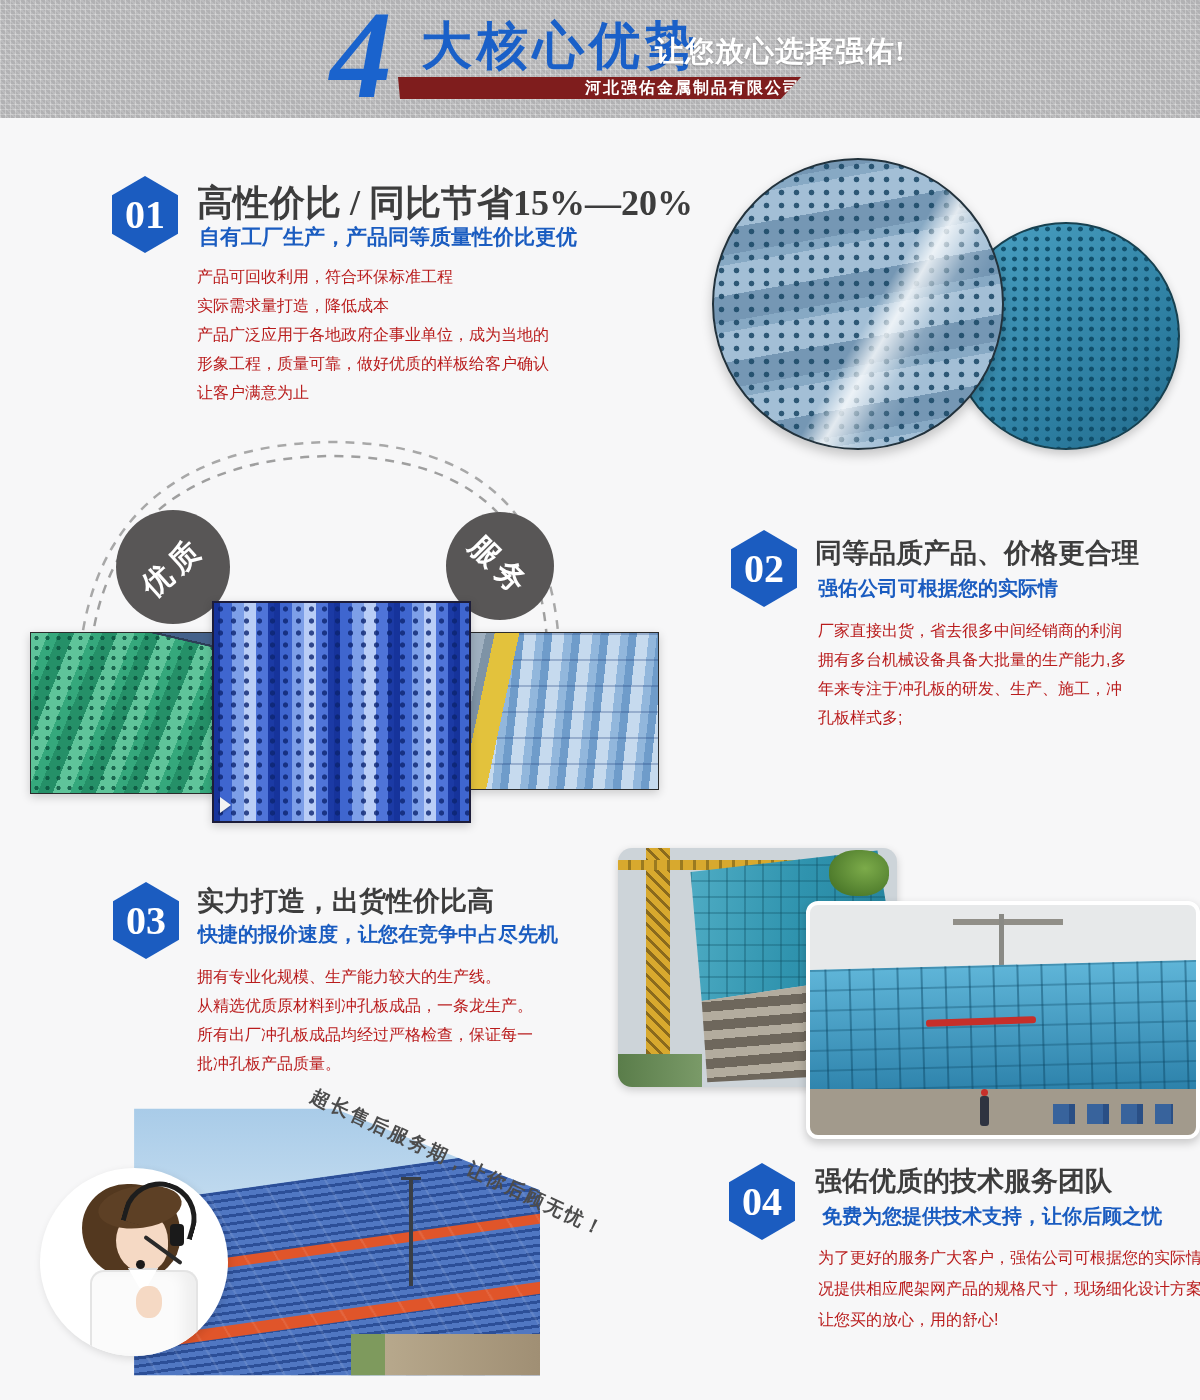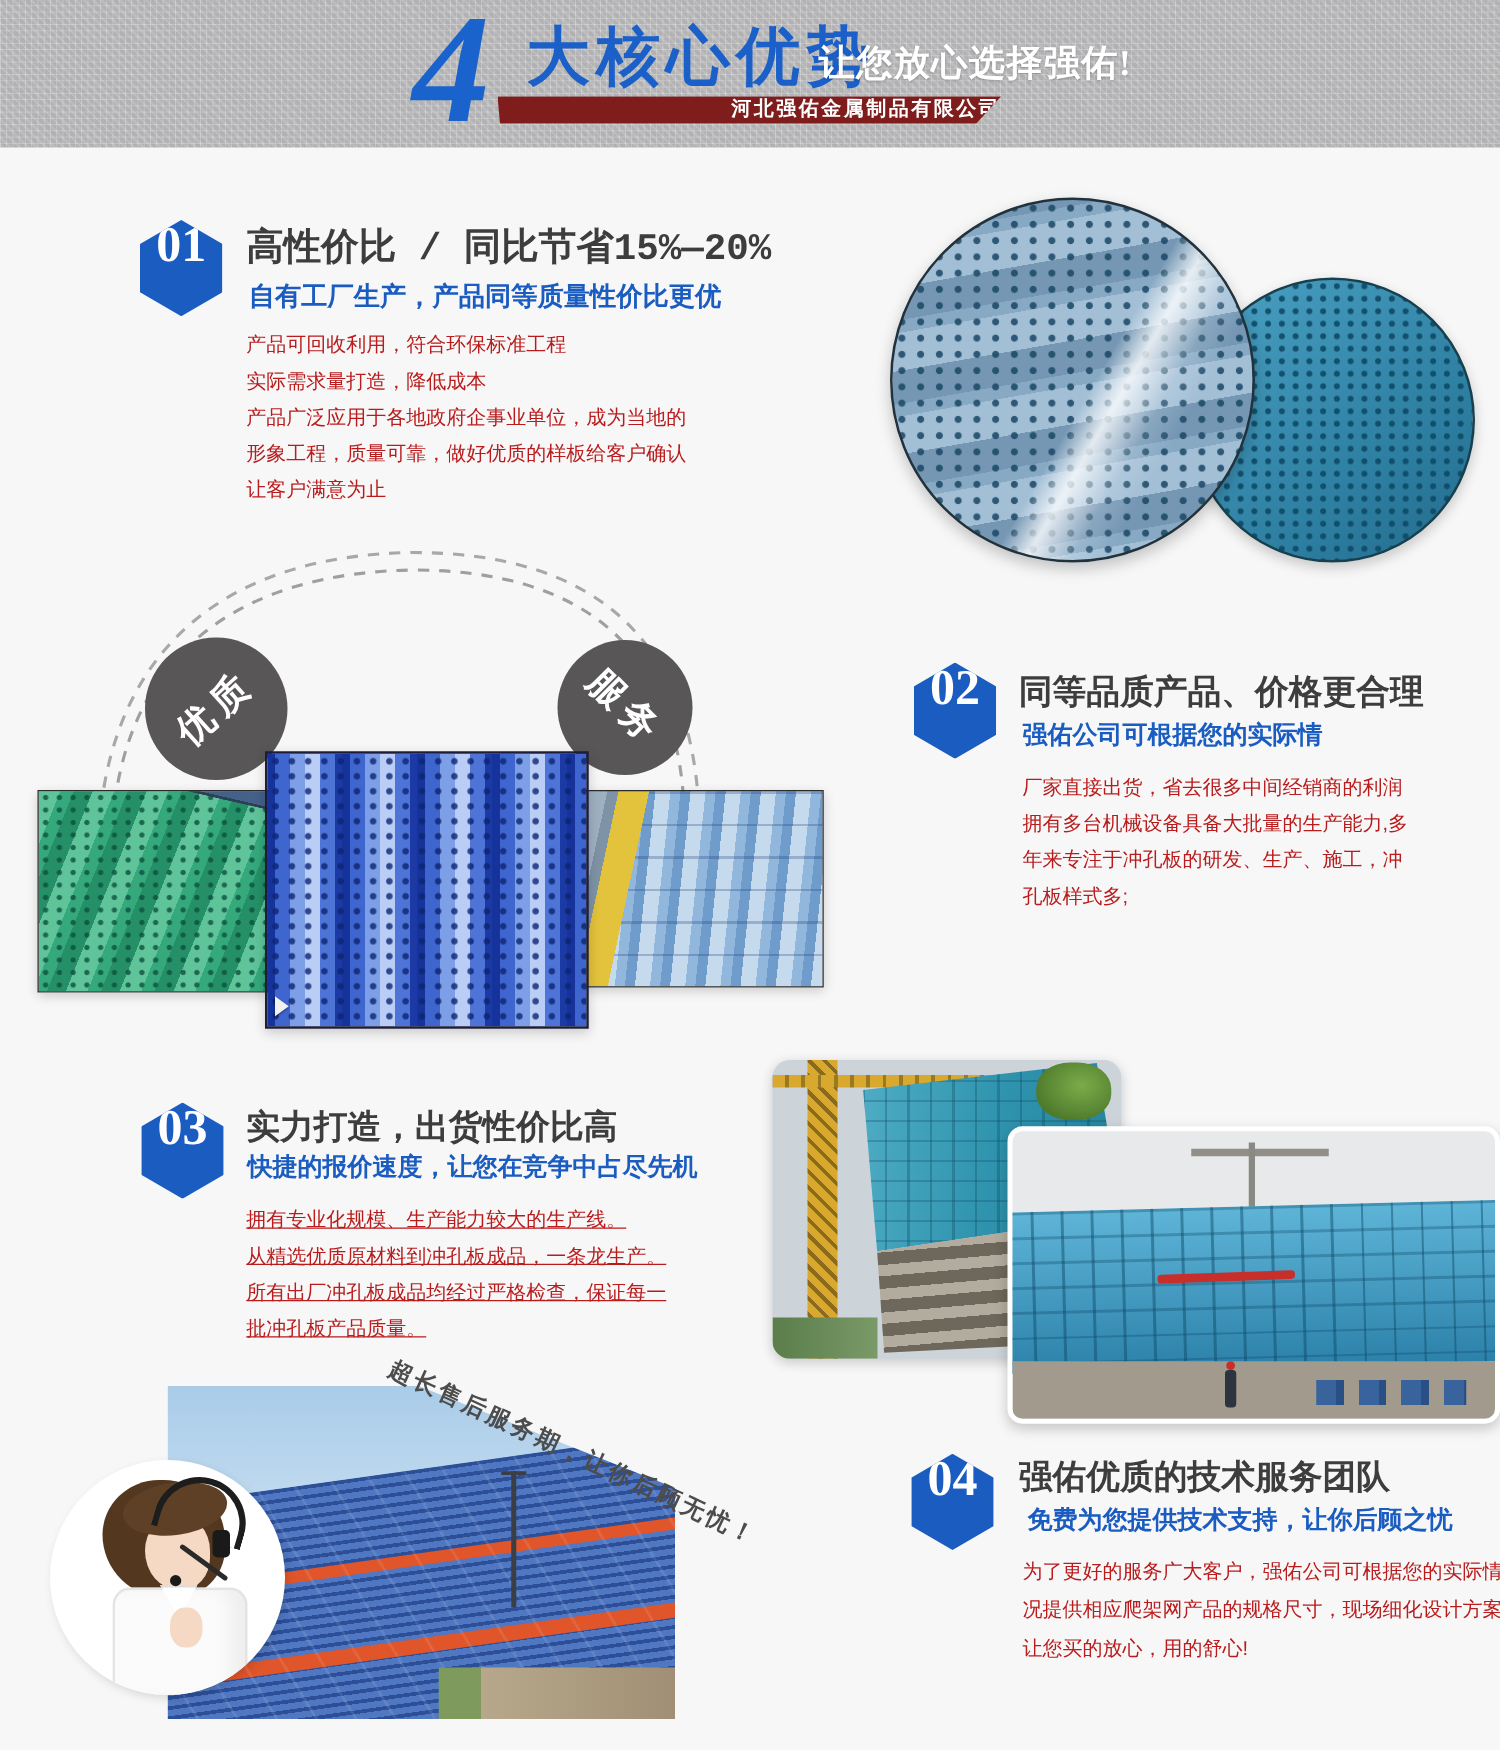--- a/index.html
+++ b/index.html
@@ -19,23 +19,23 @@
   .head-tag{position:absolute;left:655px;top:36px;font:700 29px/1.1 "Liberation Serif",serif;color:#ffffff;letter-spacing:1px;white-space:nowrap;text-shadow:0 1px 2px rgba(0,0,0,.25);}
   .banner{position:absolute;left:398px;top:77px;width:403px;height:22px;background:#7f1d1d;
     clip-path:polygon(0 0,100% 0,95% 100%,.5% 100%);
     display:flex;align-items:center;justify-content:flex-end;
     font:700 16px/1 "Liberation Sans",sans-serif;color:#fff;letter-spacing:2px;}
 
   
   .hex{position:absolute;width:66px;height:77px;background:#1b5cc0;
     clip-path:polygon(50% 0,100% 25%,100% 75%,50% 100%,0 75%,0 25%);
     color:#fff;font:700 40px/1 "Liberation Serif",serif;
-    display:flex;align-items:flex-start;justify-content:center;}
+    display:flex;align-items:center;justify-content:center;}
   .sec-title{position:absolute;font:700 27px/1.15 "Liberation Serif",serif;color:#3d3d3d;white-space:nowrap;}
-  .sec-title.sans{font-family:Liberation Mono, monospace;font-size:30px;}
+  .sec-title.sans{font-family:Liberation Serif, serif;font-size:36px;}
   .sec-sub{position:absolute;font:700 20px/1.2 "Liberation Serif",serif;color:#1a5cc0;white-space:nowrap;}
   .sec-body{position:absolute;font:400 16px/29px "Liberation Sans",sans-serif;color:#b91c1c;white-space:pre-line;}
 
   
   .arcs{position:absolute;left:0;top:0;pointer-events:none;}
   .qcircle{position:absolute;border-radius:50%;background:#585656;color:#fff;
     display:flex;align-items:center;justify-content:center;
     font:700 30px/1 "Liberation Sans",sans-serif;letter-spacing:6px;}
   .qc-1{left:116px;top:510px;width:114px;height:114px;}
   .qc-1 span{transform:rotate(-42deg);}
@@ -185,21 +185,21 @@
   <div class="sec-body" style="left:818px;top:616px;width:400px;">厂家直接出货，省去很多中间经销商的利润
 拥有多台机械设备具备大批量的生产能力,多
 年来专注于冲孔板的研发、生产、施工，冲
 孔板样式多;</div>
 
   <div class="hex" style="left:113px;top:882px;">
       <span>03</span>
     </div>
   <div class="sec-title" style="left:197px;top:886px;">实力打造，出货性价比高</div>
   <div class="sec-sub" style="left:198px;top:922px;">快捷的报价速度，让您在竞争中占尽先机</div>
-  <div class="sec-body" style="left:197px;top:962px;width:440px;text-decoration:underline;">拥有专业化规模、生产能力较大的生产线。
+  <div class="sec-body" style="left:197px;top:962px;width:440px;">拥有专业化规模、生产能力较大的生产线。
 从精选优质原材料到冲孔板成品，一条龙生产。
 所有出厂冲孔板成品均经过严格检查，保证每一
 批冲孔板产品质量。</div>
 
   <div class="hex" style="left:729px;top:1163px;">
       <span>04</span>
     </div>
   <div class="sec-title" style="left:815px;top:1166px;">强佑优质的技术服务团队</div>
   <div class="sec-sub" style="left:822px;top:1204px;">免费为您提供技术支持，让你后顾之忧</div>
   <div class="sec-body" style="left:818px;top:1242px;width:410px;line-height:31px;">为了更好的服务广大客户，强佑公司可根据您的实际情

